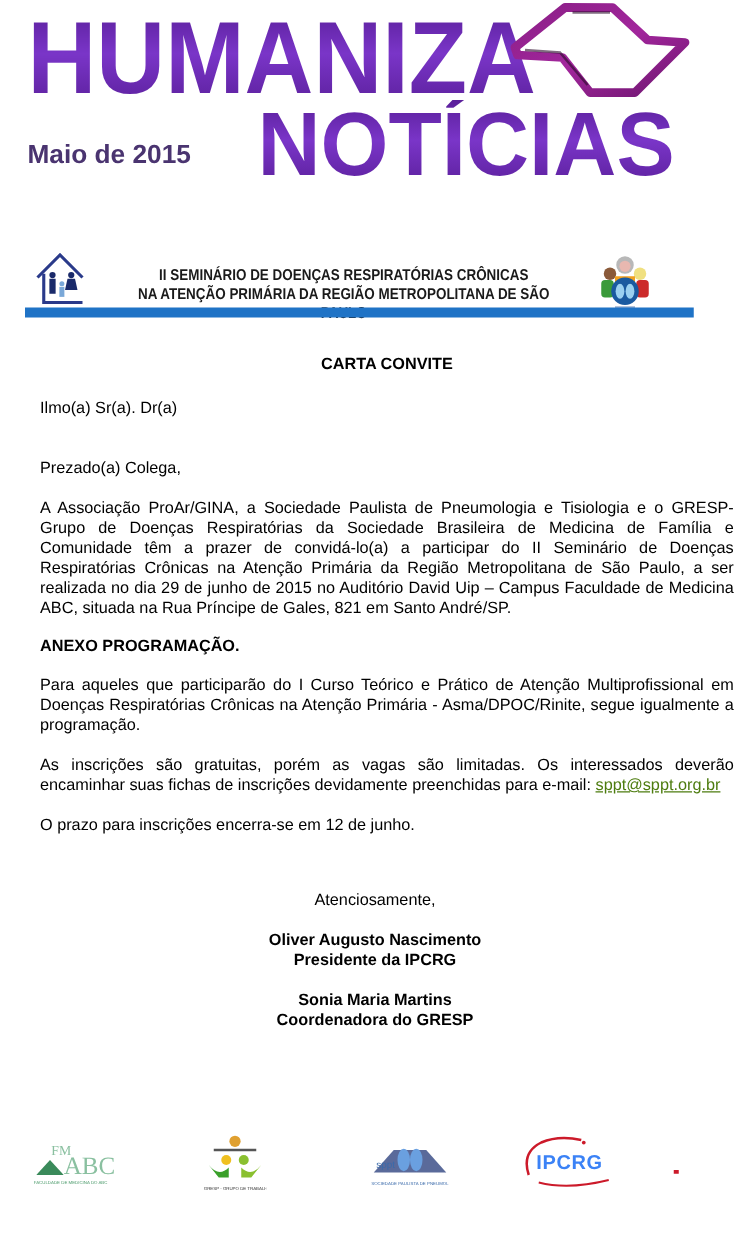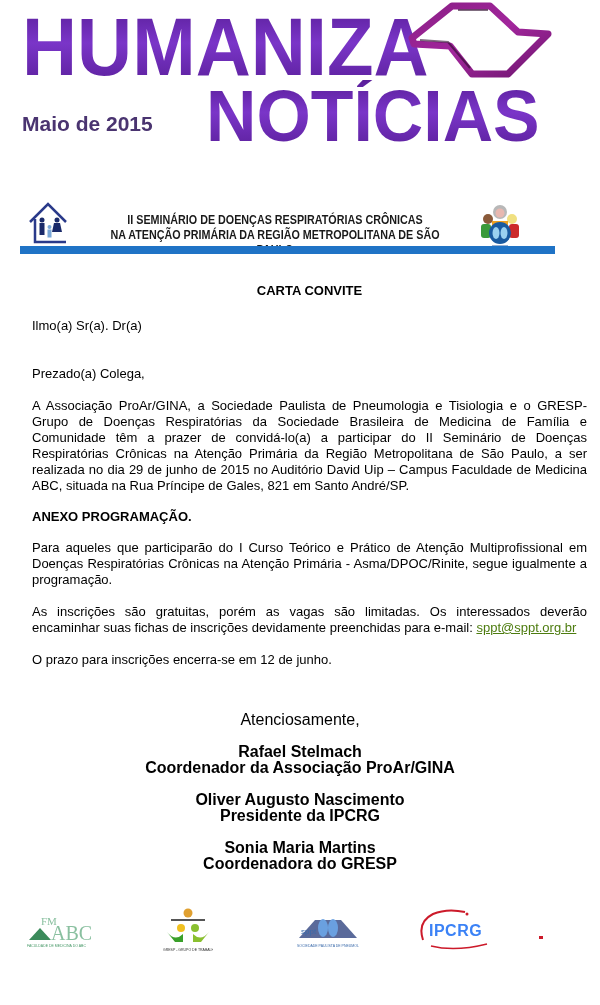--- a/index.html
+++ b/index.html
@@ -23,21 +23,21 @@
     .banner-rule { position: absolute; left: 0px; top: 51px; width: 535px; height: 8px; background: #1f73c6; }
 
     
     .content { position: absolute; left: 32px; top: 283px; width: 555px; font-size: 13px; line-height: 16px; }
     .heading { text-align: center; font-weight: bold; font-size: 13px; margin: 0; }
     .p { margin: 0; }
     .justify { text-align: justify; }
     .bold { font-weight: bold; }
     .link { color: #4d7c0f; text-decoration: underline; }
 
-    .sig { text-align: center; position: absolute; left: 140px; top: 712px; width: 320px; font-size: 16px; line-height: 16px; }
+    .sig { text-align: center; position: absolute; left: 140px; top: 712px; width: 320px; font-size: 13px; line-height: 16px; }
     .sig .name, .sig .role { font-weight: bold; }
 
     
     .logos { position: absolute; left: 0; top: 900px; width: 600px; height: 60px; }
     .logo { position: absolute; }
   </style>
 </head>
 <body>
 
 <div class="masthead">
@@ -99,24 +99,20 @@
   <p class="p justify" style="margin-top:16px;">
     <span>As inscrições são gratuitas, porém as vagas são limitadas. Os interessados deverão encaminhar suas fichas de inscrições devidamente preenchidas para e-mail:</span>
     <a class="link">sppt@sppt.org.br</a>
   </p>
   <p class="p" style="margin-top:16px;">O prazo para inscrições encerra-se em 12 de junho.</p>
 </div>
 
 <div class="sig">
   <div>Atenciosamente,</div>
   <div style="margin-top:16px;">
-    <div class="name">Rafael Stelmach</div>
-    <div class="role">Coordenador da Associação ProAr/GINA</div>
-  </div>
-  <div style="margin-top:16px;">
     <div class="name">Oliver Augusto Nascimento</div>
     <div class="role">Presidente da IPCRG</div>
   </div>
   <div style="margin-top:16px;">
     <div class="name">Sonia Maria Martins</div>
     <div class="role">Coordenadora do GRESP</div>
   </div>
 </div>
 
 <div class="logos">

